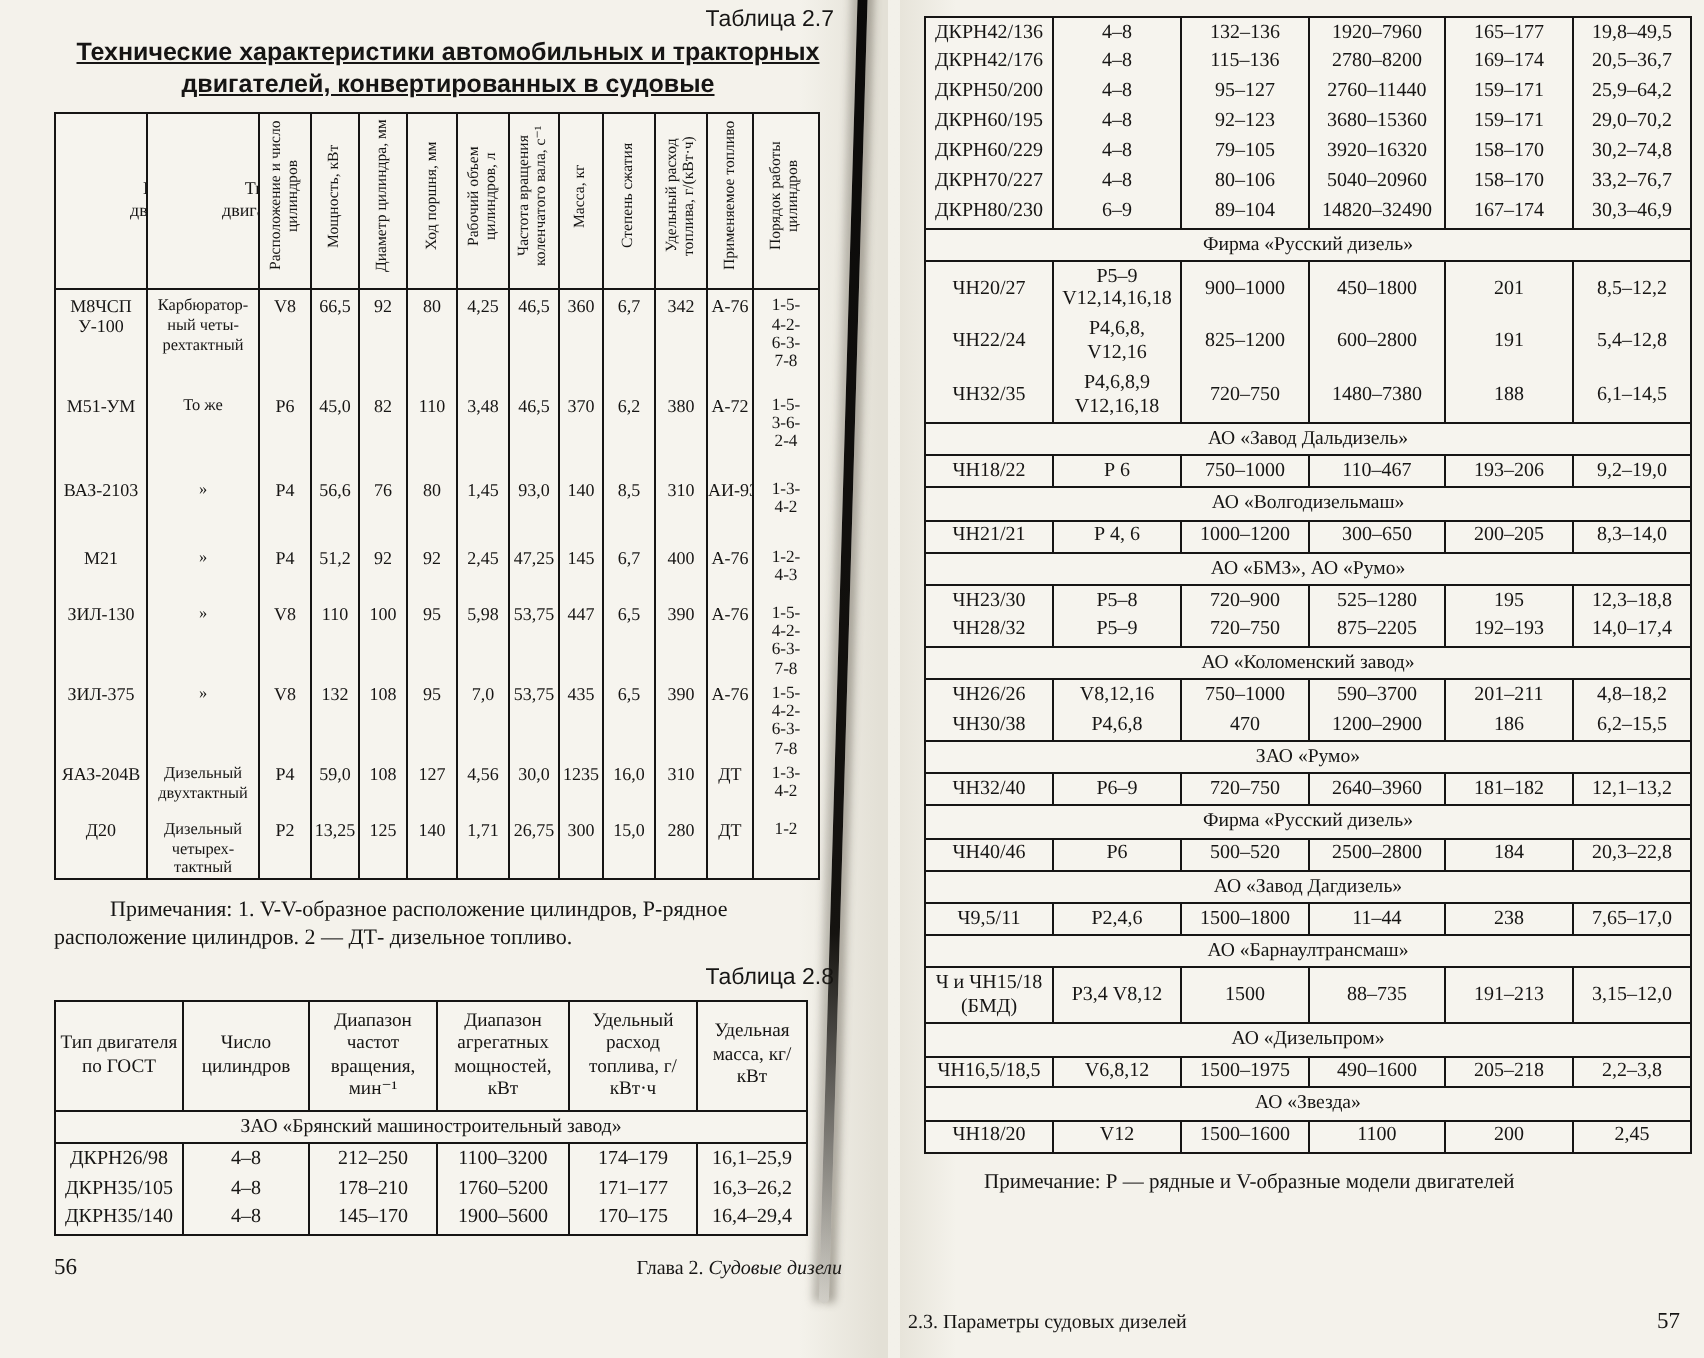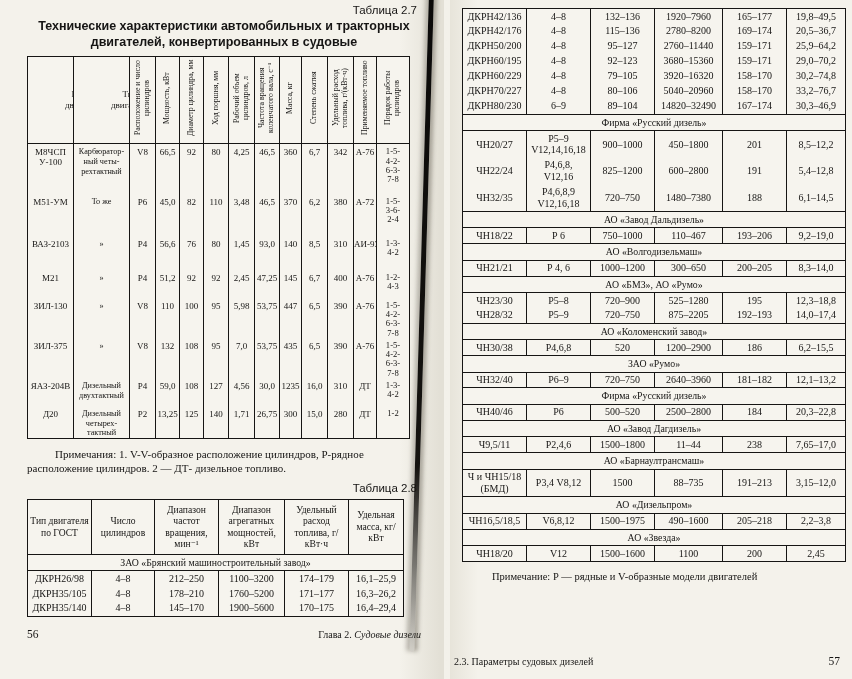--- a/index.html
+++ b/index.html
@@ -19,21 +19,21 @@
                 background:linear-gradient(90deg,#e7e4da 0%,#f4f2eb 7%,#f4f2eb 100%); }
 
   .spine { position:absolute; left:429px; top:-8px; width:5px; height:660px;
            background:linear-gradient(180deg,#0b0a09 0%,#151310 72%,rgba(40,36,30,.15) 100%);
            transform:rotate(1.7deg); transform-origin:top center; border-radius:4px;
            box-shadow:3px 0 4px rgba(70,64,52,.45), -3px 0 4px rgba(70,64,52,.35); }
 
   .caption { text-align:right; font-family:"Liberation Sans","DejaVu Sans",sans-serif;
              font-size:11.5px; padding-right:4px; }
   .ttl { font-family:"Liberation Sans","DejaVu Sans",sans-serif; font-weight:bold;
-         font-size:12.5px; line-height:1.25; text-align:center; white-space:pre-line; margin-top:3px; }
+         font-size:12.5px; line-height:1.25; text-align:center; white-space:pre-line; margin-top:3px;text-decoration:underline; }
 
   table { border-collapse:collapse; table-layout:fixed; background:#f6f4ee; }
   td, th { overflow:hidden; }
 
   
   .t27 { width:382px; border:1.6px solid #161514; margin-top:6px; }
   .t27 th, .t27 td { border-left:1px solid #161514; font-weight:normal; }
   .t27 thead tr { height:84px; }
   .t27 thead th { border-bottom:1.6px solid #161514; vertical-align:middle; text-align:center; padding:2px 1px; }
   .hh { display:inline-block; font-size:9px; line-height:1.25;padding-left:36px; }
@@ -457,23 +457,31 @@
             <td>Р5–9</td>
             <td>720–750</td>
             <td>875–2205</td>
             <td>192–193</td>
             <td>14,0–17,4</td>
           </tr>
           <tr class="section">
             <td colspan="6">АО «Коломенский завод»</td>
           </tr>
           <tr>
+            <td>ЧН26/26</td>
+            <td>V8,12,16</td>
+            <td>750–1000</td>
+            <td>590–3700</td>
+            <td>201–211</td>
+            <td>4,8–18,2</td>
+          </tr>
+          <tr>
             <td>ЧН30/38</td>
             <td>Р4,6,8</td>
-            <td>520</td>
+            <td>470</td>
             <td>1200–2900</td>
             <td>186</td>
             <td>6,2–15,5</td>
           </tr>
           <tr class="section">
             <td colspan="6">ЗАО «Румо»</td>
           </tr>
           <tr>
             <td>ЧН32/40</td>
             <td>Р6–9</td>

